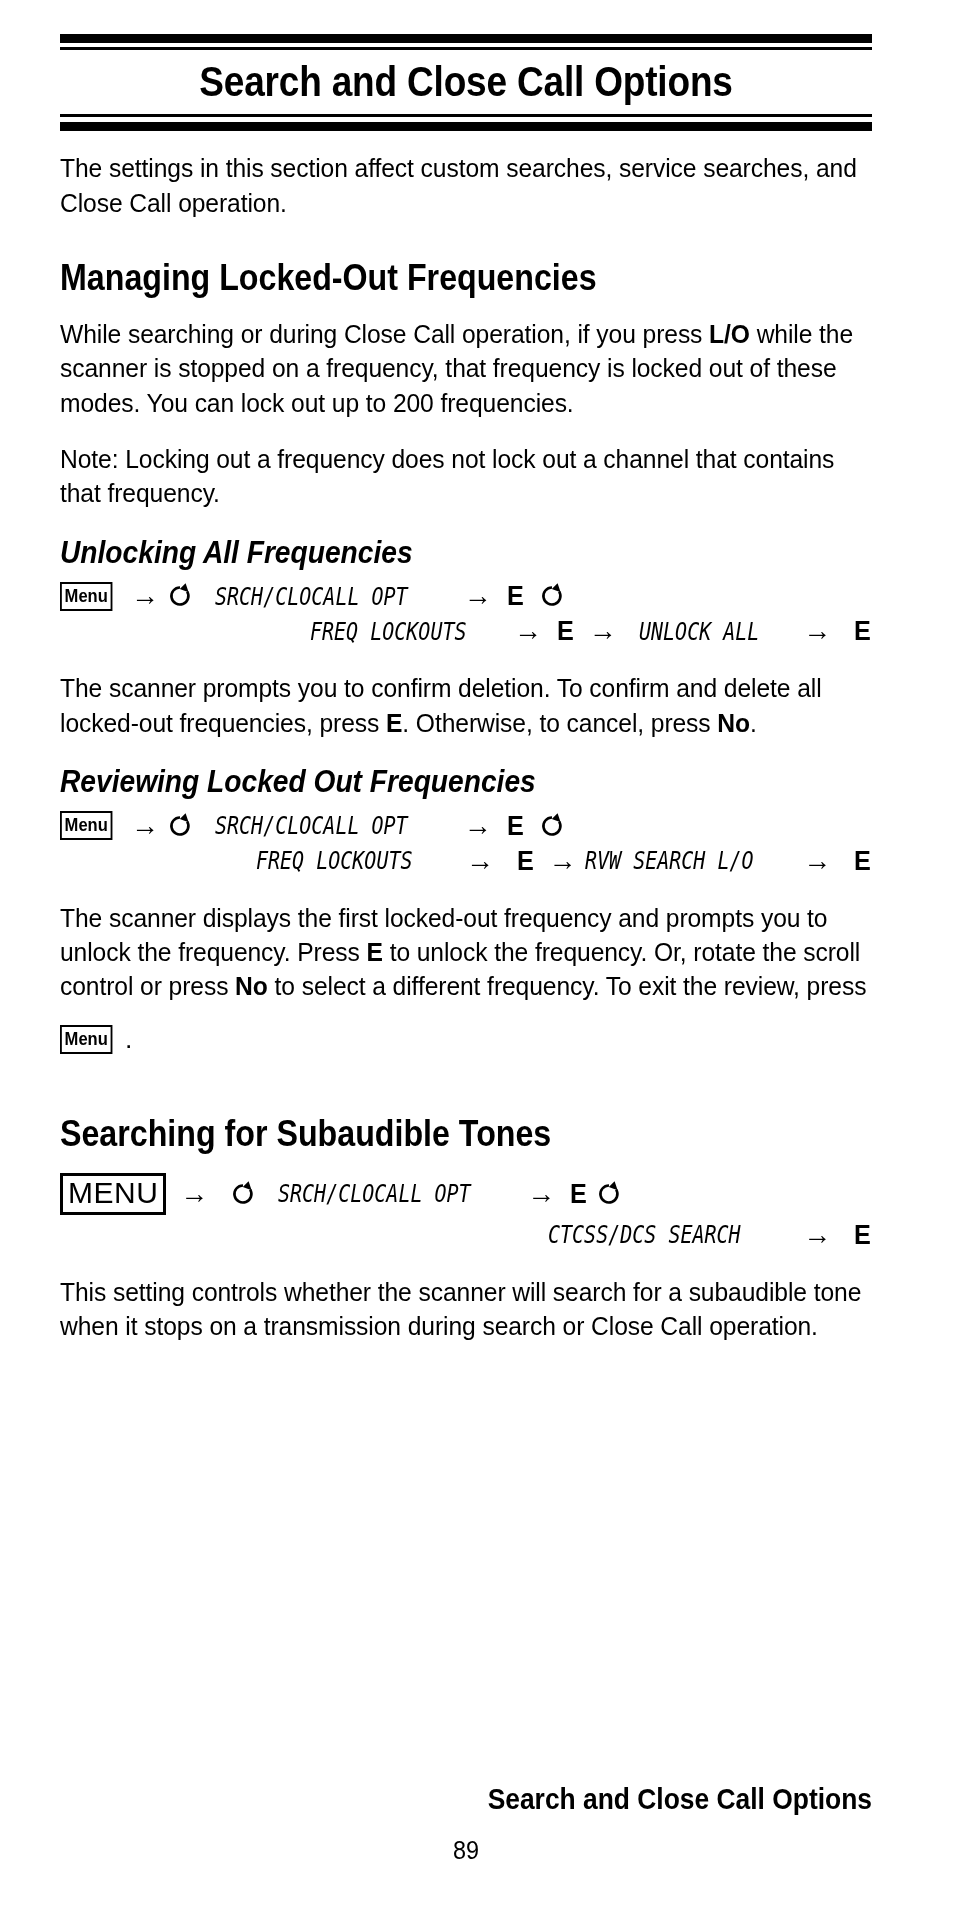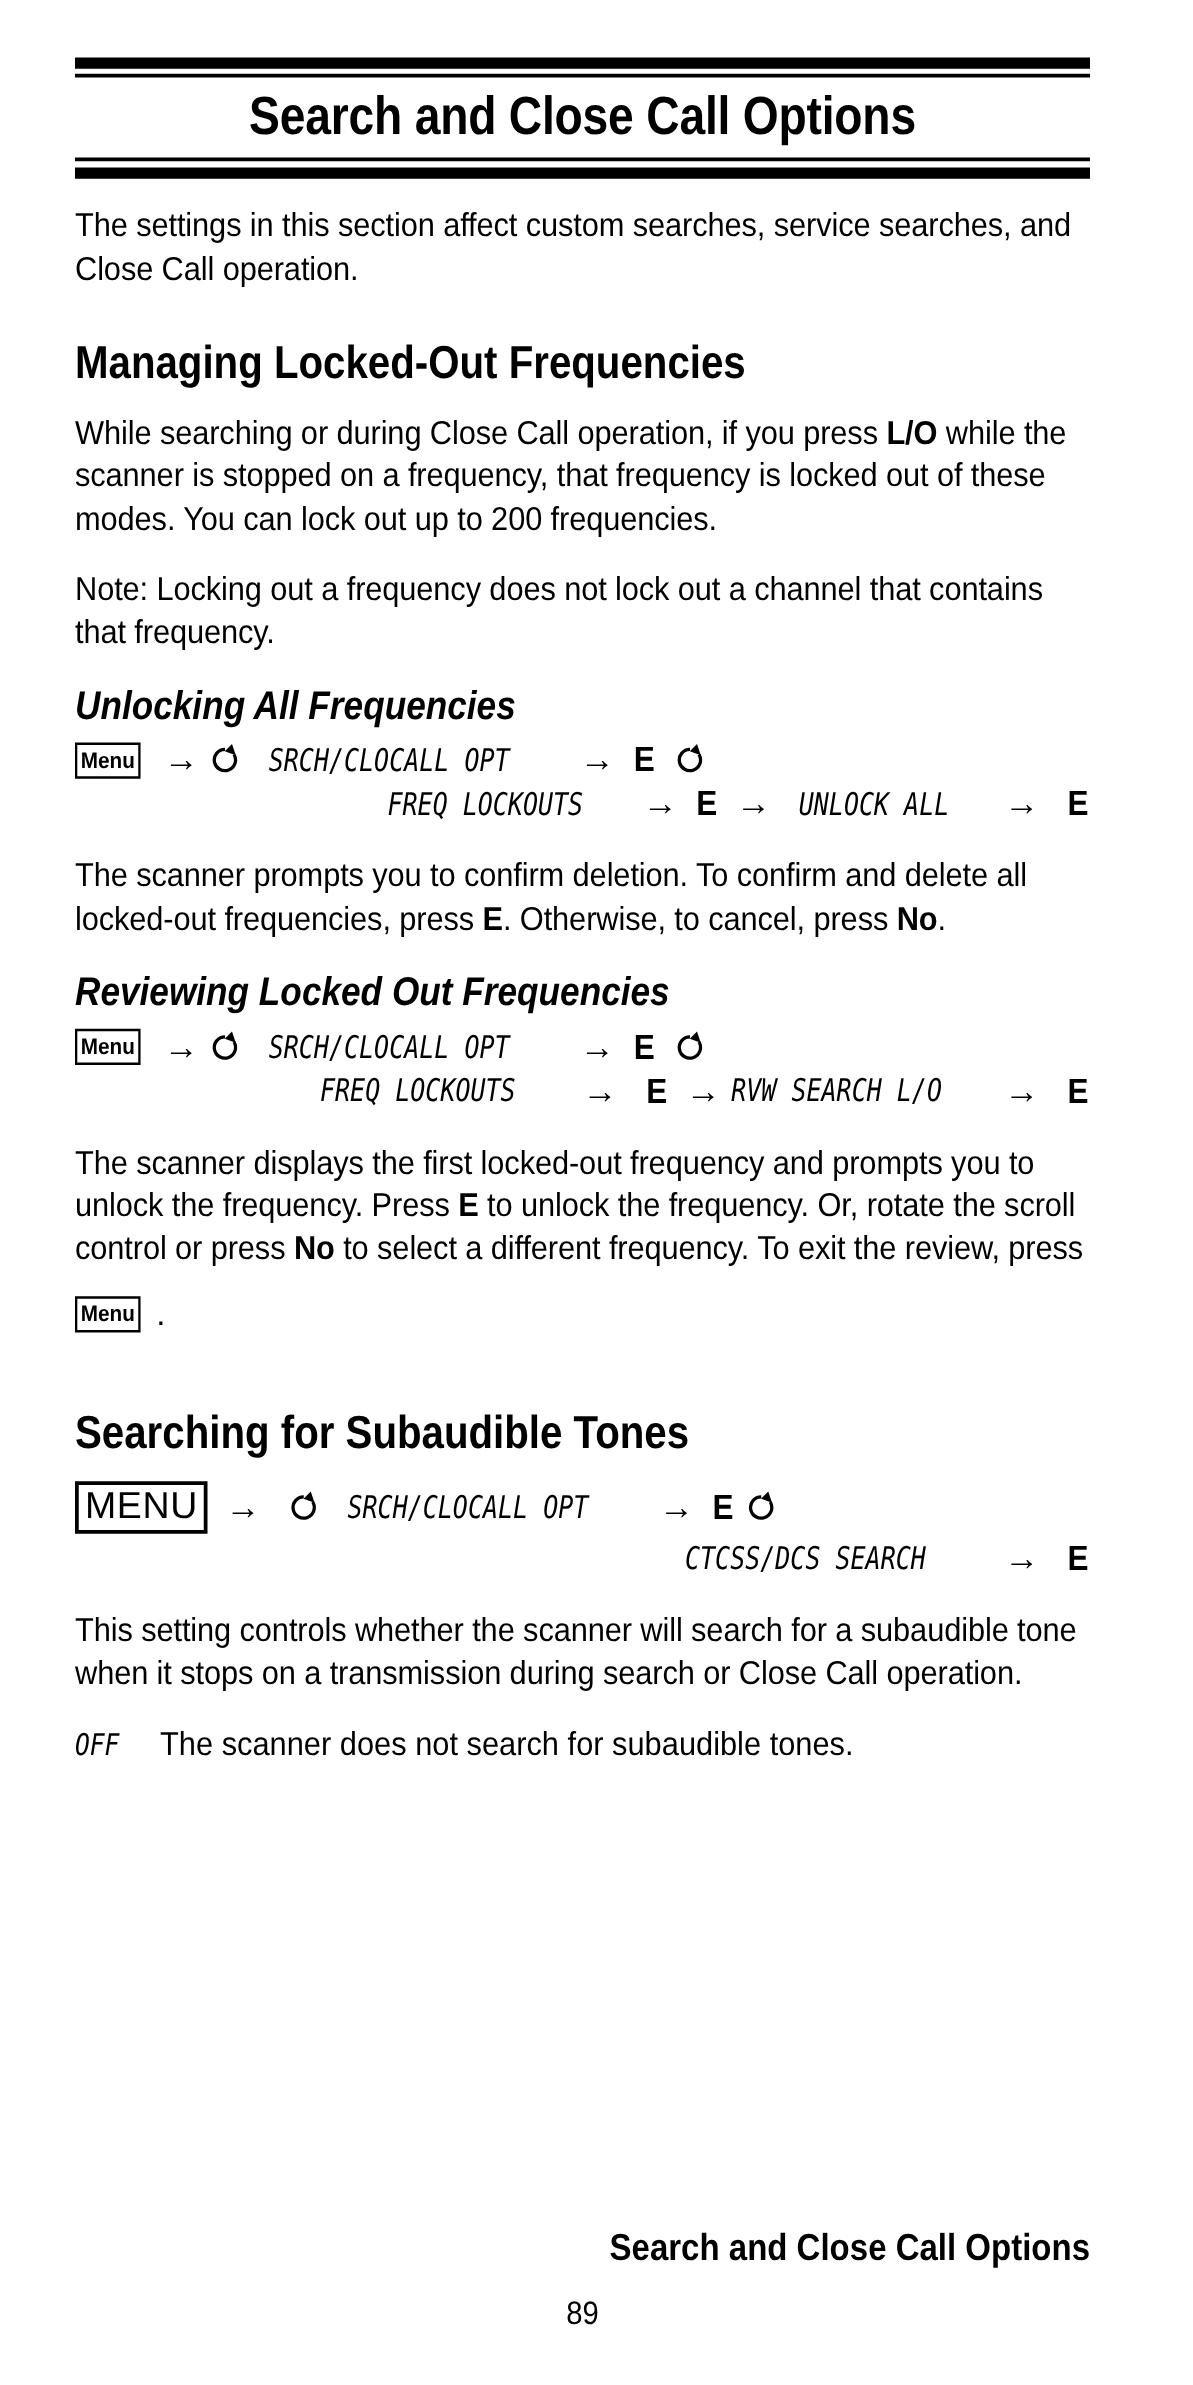--- a/index.html
+++ b/index.html
@@ -15,21 +15,21 @@
     color: #000000;
     overflow: hidden;
   }
 
   .page {
     position: absolute;
     left: 0; top: 0;
     width: 932px;
     height: 1908px;
     box-sizing: border-box;
-    padding: 16px 60px;
+    padding: 4px 60px;
   }
 
   
   .header {
     margin-top: 30px;
   }
   .rule-thick {
     height: 9px;
     background: #000;
     margin: 0;
@@ -380,24 +380,19 @@
   <div class="keyseq row2">
     <span class="lcd">CTCSS/DCS SEARCH</span>
     <span class="sp-s"></span>
     <span class="k-arrow">→</span>
     <span class="sp-m"></span>
     <span class="k-e">E</span>
   </div>
 
   <p class="para">This setting controls whether the scanner will search for a subaudible tone when it stops on a transmission during search or Close Call operation.</p>
 
-  <div class="opt-row">
-    <span class="lcd-inline" style="min-width:54px;">OFF</span>
-    <span class="sp-s"></span>
-    <span class="opt-desc">The scanner does not search for subaudible tones.</span>
-  </div>
 
   <div class="footer">
     <div class="footer-title">Search and Close Call Options</div>
     <div class="footer-page">89</div>
   </div>
 
 </div>
 
 </body></html>

